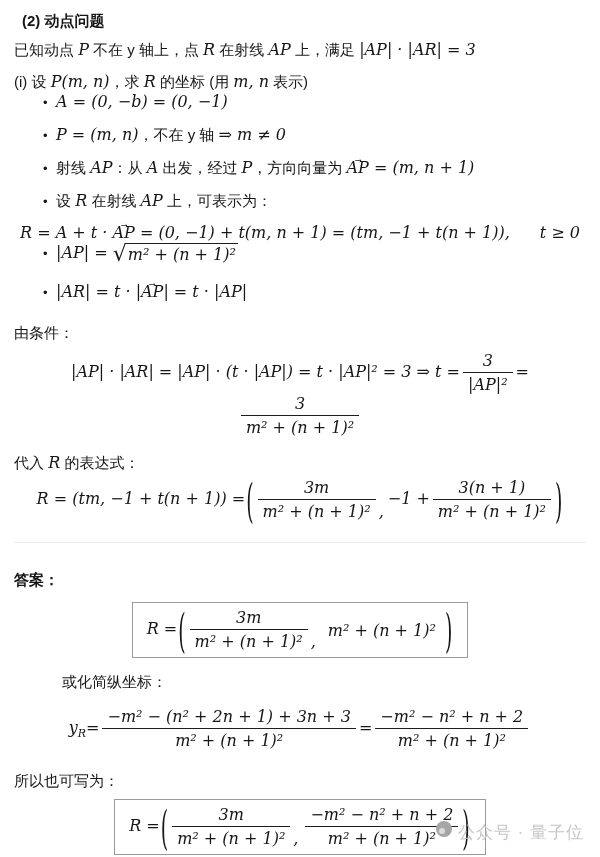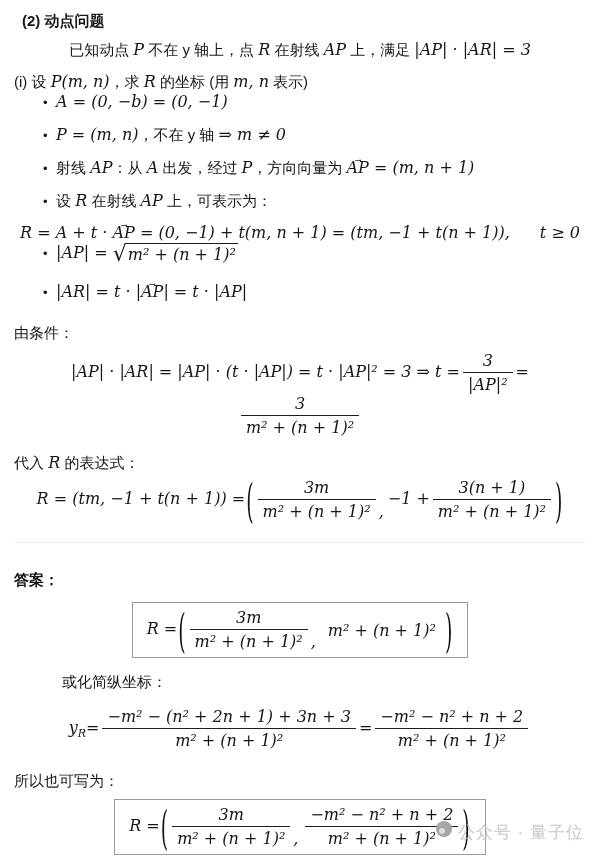--- a/index.html
+++ b/index.html
@@ -18,21 +18,21 @@
   .line { font-size:15px; line-height:20px; margin:0; }
   .bold { font-weight:700; }
 
   .math {
     font-family:"DejaVu Serif","Liberation Serif",serif;
     font-style:italic;
     font-size:16px;
   }
 
   
-  .p-intro   { margin-top:10px;text-align:center; }
+  .p-intro   { margin-top:10px; }
   .p-parti   { margin-top:12px; }
   .p-analysis{ margin-top:13px; }
 
   ul.blist { list-style:none; margin:0; padding:0 0 0 42px; }
   ul.blist li { position:relative; font-size:15px; line-height:20px; }
   ul.blist li::before {
     content:"•";
     position:absolute; left:-13px; top:1px;
     font-size:13px; color:#161616;
   }

